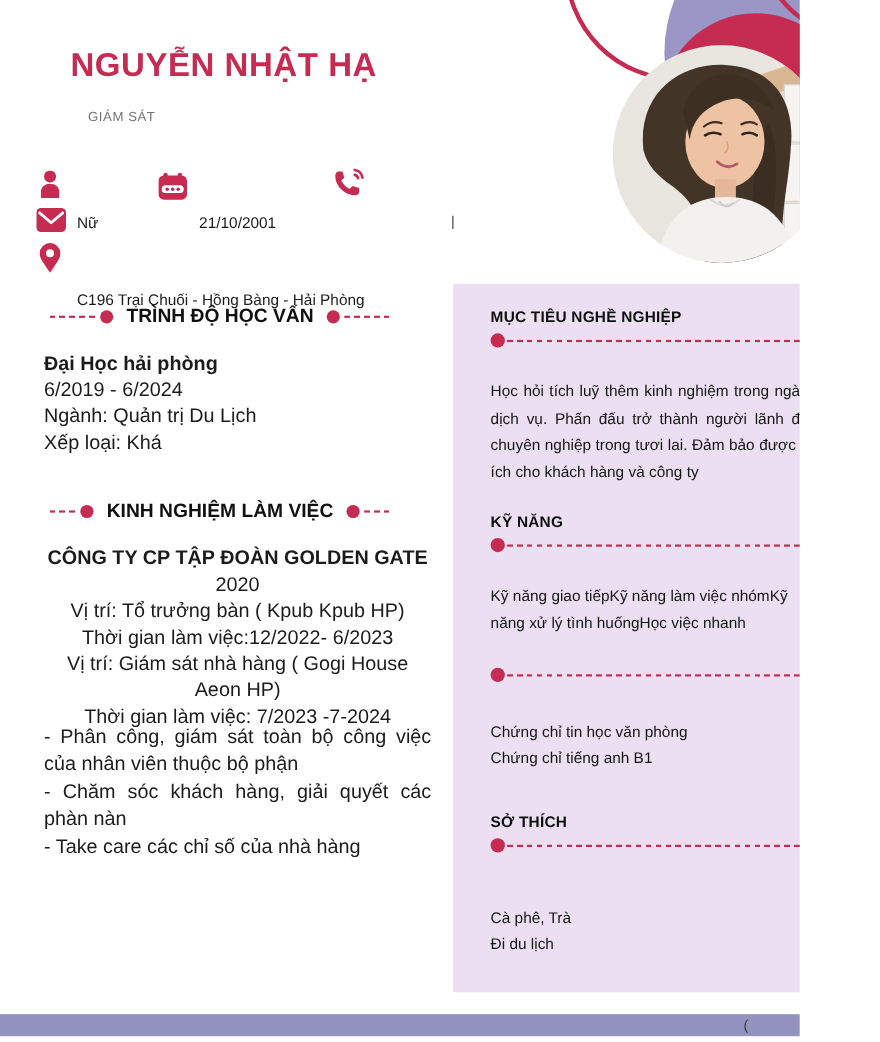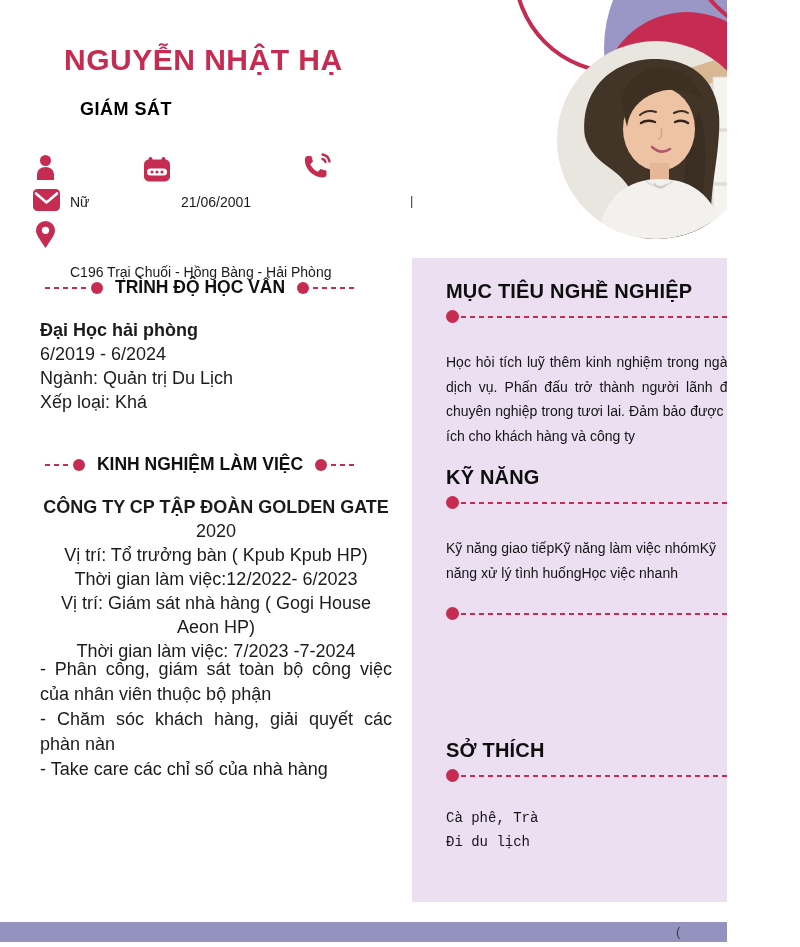--- a/index.html
+++ b/index.html
@@ -14,22 +14,22 @@
                      border-radius:50%; background:#9A97C7; z-index:2; }
   .ring-right { left:684px; top:-176px; width:216px; height:216px; z-index:3; }
   .circle-crimson { position:absolute; left:601px; top:12px; width:172px; height:172px;
                     border-radius:50%; background:#C62B52; z-index:3; }
   .photo { position:absolute; left:557px; top:41px; width:198px; height:198px; border-radius:50%;
            overflow:hidden; z-index:4; }
 
   
   .name { position:absolute; left:64px; top:43px; font-size:30px; font-weight:700;
           color:#C62B52; letter-spacing:.5px; z-index:5; }
-  .job-title { position:absolute; left:80px; top:99px; font-size:18px; font-weight:700;
-               color:#000000; letter-spacing:.5px; z-index:5; }
+  .job-title { position:absolute; left:80px; top:99px; font-size:12px; font-weight:400;
+               color:#737373; letter-spacing:.5px; z-index:5; }
 
   .contact { position:absolute; left:0; top:0; z-index:5; font-size:14px; color:#1b1b1b; }
   .c-item { position:absolute; white-space:nowrap;margin-top:32px; }
   .c-icon { position:absolute; }
   .frag { color:#3c3c3c; font-size:13px; }
 
   
   .sec-heading { position:absolute; left:45px; width:310px; display:flex; align-items:center; z-index:5; }
   .sec-heading .dashline { flex:1; height:2px;
       background:repeating-linear-gradient(90deg,#C62B52 0 5px,transparent 5px 9px); }
@@ -37,21 +37,21 @@
   .sec-heading .txt { font-size:17.5px; font-weight:700; color:#101010; margin:0 8px; white-space:nowrap; }
 
   .textblock { position:absolute; left:40px; width:352px; font-size:18px; line-height:24px; z-index:5; }
   .bold-line { font-weight:700; }
   .duties p { text-align:justify; line-height:25px; }
 
   
   .panel { position:absolute; left:412px; top:258px; width:384px; height:644px;
            background:#EBDFF1; z-index:5; }
   .panel-sec { position:absolute; left:34px; right:53px; }
-  .panel-sec h3 { font-size:20px; font-weight:700; color:#0e0e0e; letter-spacing:.2px; }
+  .panel-sec h3 { font-size:14px; font-weight:700; color:#0e0e0e; letter-spacing:.2px; }
   .underline { display:flex; align-items:center; margin-top:7px; }
   .underline .dot { width:13px; height:13px; border-radius:50%; background:#C62B52; flex:0 0 auto; }
   .underline .dashline { flex:1; height:2px; margin-left:2px;
       background:repeating-linear-gradient(90deg,#C62B52 0 5px,transparent 5px 9px); }
   .panel-body { margin-top:27px; font-size:14px; line-height:24.5px; color:#151515; }
   .panel-body.justify { text-align:justify; }
   .panel-body p { line-height:24px; }
 
   
   .bottom-bar { position:absolute; left:0; top:922px; width:800px; height:20px;
@@ -123,21 +123,21 @@
       <svg width="26" height="25" viewBox="0 0 26 25">
           <rect x="4.5" y="0" width="4" height="7" rx="2" fill="#C62B52"></rect>
           <rect x="17.5" y="0" width="4" height="7" rx="2" fill="#C62B52"></rect>
           <rect x="0" y="2.5" width="26" height="22" rx="5" fill="#C62B52"></rect>
           <rect x="3" y="11.5" width="20" height="7" rx="3.5" fill="#ffffff"></rect>
           <circle cx="8" cy="15" r="1.6" fill="#C62B52"></circle>
           <circle cx="13" cy="15" r="1.6" fill="#C62B52"></circle>
           <circle cx="18" cy="15" r="1.6" fill="#C62B52"></circle>
         </svg>
     </span>
-    <span class="c-item" style="left:181px; top:162px;">21/06/2001</span>
+    <span class="c-item" style="left:181px; top:162px;">21/10/2001</span>
 
     <span class="c-icon" style="left:303px; top:152px;">
       <svg width="28" height="28" viewBox="0 0 28 28">
           <path d="M5,4 C3,4 1.8,5.8 1.8,8 C1.8,17 10.5,25.5 19.5,25.5 C21.8,25.5 23.5,24.3 23.5,22.5 L23.5,18.8 L17.5,17 L14.8,19.8 C11.5,18.2 8.8,15.5 7.2,12.2 L10,9.5 L8.3,4 Z" fill="#C62B52"></path>
           <path d="M19.5,2.5 A8.5,8.5 0 0 1 26.5,9.5" stroke="#C62B52" stroke-width="2.4" fill="none" stroke-linecap="round"></path>
           <path d="M19.5,7 A4,4 0 0 1 22.5,10" stroke="#C62B52" stroke-width="2.4" fill="none" stroke-linecap="round"></path>
         </svg>
     </span>
     <span class="c-item frag" style="left:410px; top:161px;">|</span>
 
@@ -210,29 +210,33 @@
         <span class="dashline"></span>
       </div>
       <div class="panel-body">Kỹ năng giao tiếpKỹ năng làm việc nhómKỹ năng xử lý tình huốngHọc việc nhanh</div>
     </section>
 
     <section class="panel-sec" style="top:342px;">
       <div class="underline">
         <span class="dot"></span>
         <span class="dashline"></span>
       </div>
+      <div class="panel-body" style="margin-top:33px;">
+        <p>Chứng chỉ tin học văn phòng</p>
+        <p>Chứng chỉ tiếng anh B1</p>
+      </div>
     </section>
 
     <section class="panel-sec" style="top:481px;">
       <h3>SỞ THÍCH</h3>
       <div class="underline">
         <span class="dot"></span>
         <span class="dashline"></span>
       </div>
-      <div class="panel-body" style="margin-top:24px;font-family:Liberation Mono, monospace;">
+      <div class="panel-body" style="margin-top:47px;">
         <p>Cà phê, Trà</p>
         <p>Đi du lịch</p>
       </div>
     </section>
 
   </aside>
 
   <footer class="bottom-bar">
     <span class="frag" style="left:676px;">(</span>
     <span class="frag" style="left:772px;">|</span>

